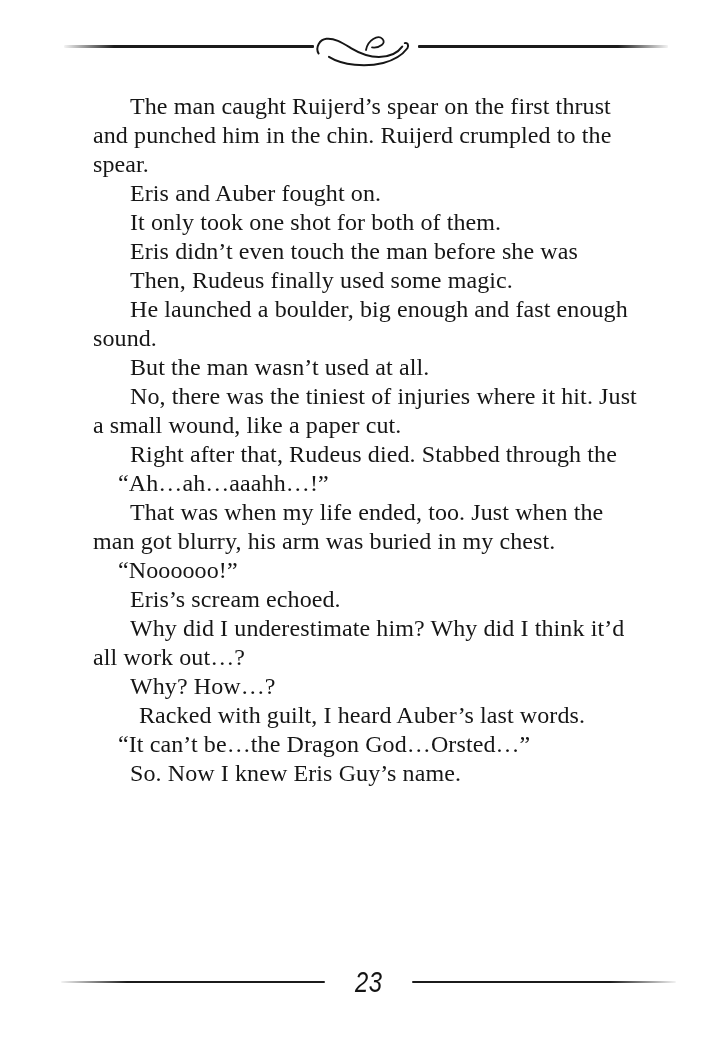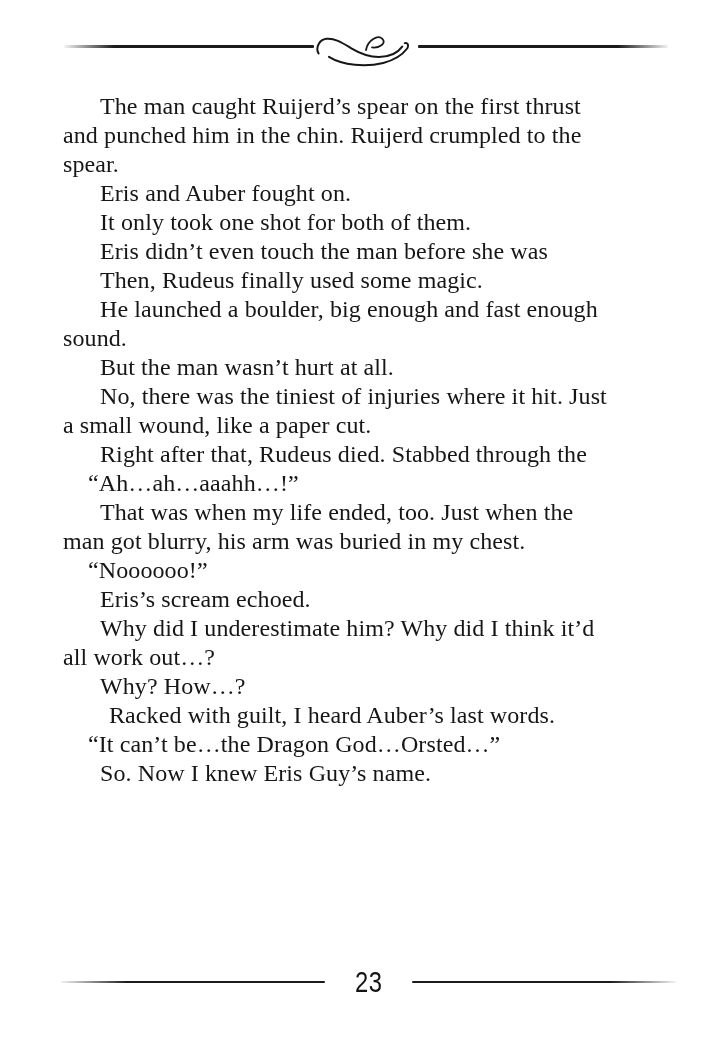--- a/index.html
+++ b/index.html
@@ -44,34 +44,36 @@
     top: 92px;
     left: 63px;
     width: 562px;
     font-size: 24px;
     line-height: 29px;
     letter-spacing: 0.1px;
   }
   .text-line {
     white-space: pre;
     height: 29px;
+    margin-left: 30px;
   }
   .text-line.ind-normal { padding-left: 37px; }
   .text-line.ind-quote  { padding-left: 25px; }
   .text-line.ind-deep   { padding-left: 46px; }
 
   
   .footer-row {
     position: absolute;
     top: 966px;
     left: 61px;
     right: 52px;
     height: 32px;
     display: flex;
     align-items: center;
+    font-style: italic;
   }
   .footer-rule {
     flex: 1;
     height: 2.6px;
     border-radius: 1px;
   }
   .footer-rule.left  { background: linear-gradient(to right, rgba(22,22,22,0.05), #1b1b1b 25%, #1b1b1b 100%); }
   .footer-rule.right { background: linear-gradient(to left,  rgba(22,22,22,0.05), #1b1b1b 25%, #1b1b1b 100%); }
   .page-number {
     flex: none;
@@ -104,21 +106,21 @@
 
   <div class="text-line ind-normal">The man caught Ruijerd’s spear on the first thrust</div>
       <div class="text-line">and punched him in the chin. Ruijerd crumpled to the</div>
       <div class="text-line">spear.</div>
       <div class="text-line ind-normal">Eris and Auber fought on.</div>
       <div class="text-line ind-normal">It only took one shot for both of them.</div>
       <div class="text-line ind-normal">Eris didn’t even touch the man before she was</div>
       <div class="text-line ind-normal">Then, Rudeus finally used some magic.</div>
       <div class="text-line ind-normal">He launched a boulder, big enough and fast enough</div>
       <div class="text-line">sound.</div>
-      <div class="text-line ind-normal">But the man wasn’t hurt at all.</div>
+      <div class="text-line ind-normal">But the man wasn’t used at all.</div>
       <div class="text-line ind-normal">No, there was the tiniest of injuries where it hit. Just</div>
       <div class="text-line">a small wound, like a paper cut.</div>
       <div class="text-line ind-normal">Right after that, Rudeus died. Stabbed through the</div>
       <div class="text-line ind-quote">“Ah…ah…aaahh…!”</div>
       <div class="text-line ind-normal">That was when my life ended, too. Just when the</div>
       <div class="text-line">man got blurry, his arm was buried in my chest.</div>
       <div class="text-line ind-quote">“Noooooo!”</div>
       <div class="text-line ind-normal">Eris’s scream echoed.</div>
       <div class="text-line ind-normal">Why did I underestimate him? Why did I think it’d</div>
       <div class="text-line">all work out…?</div>

